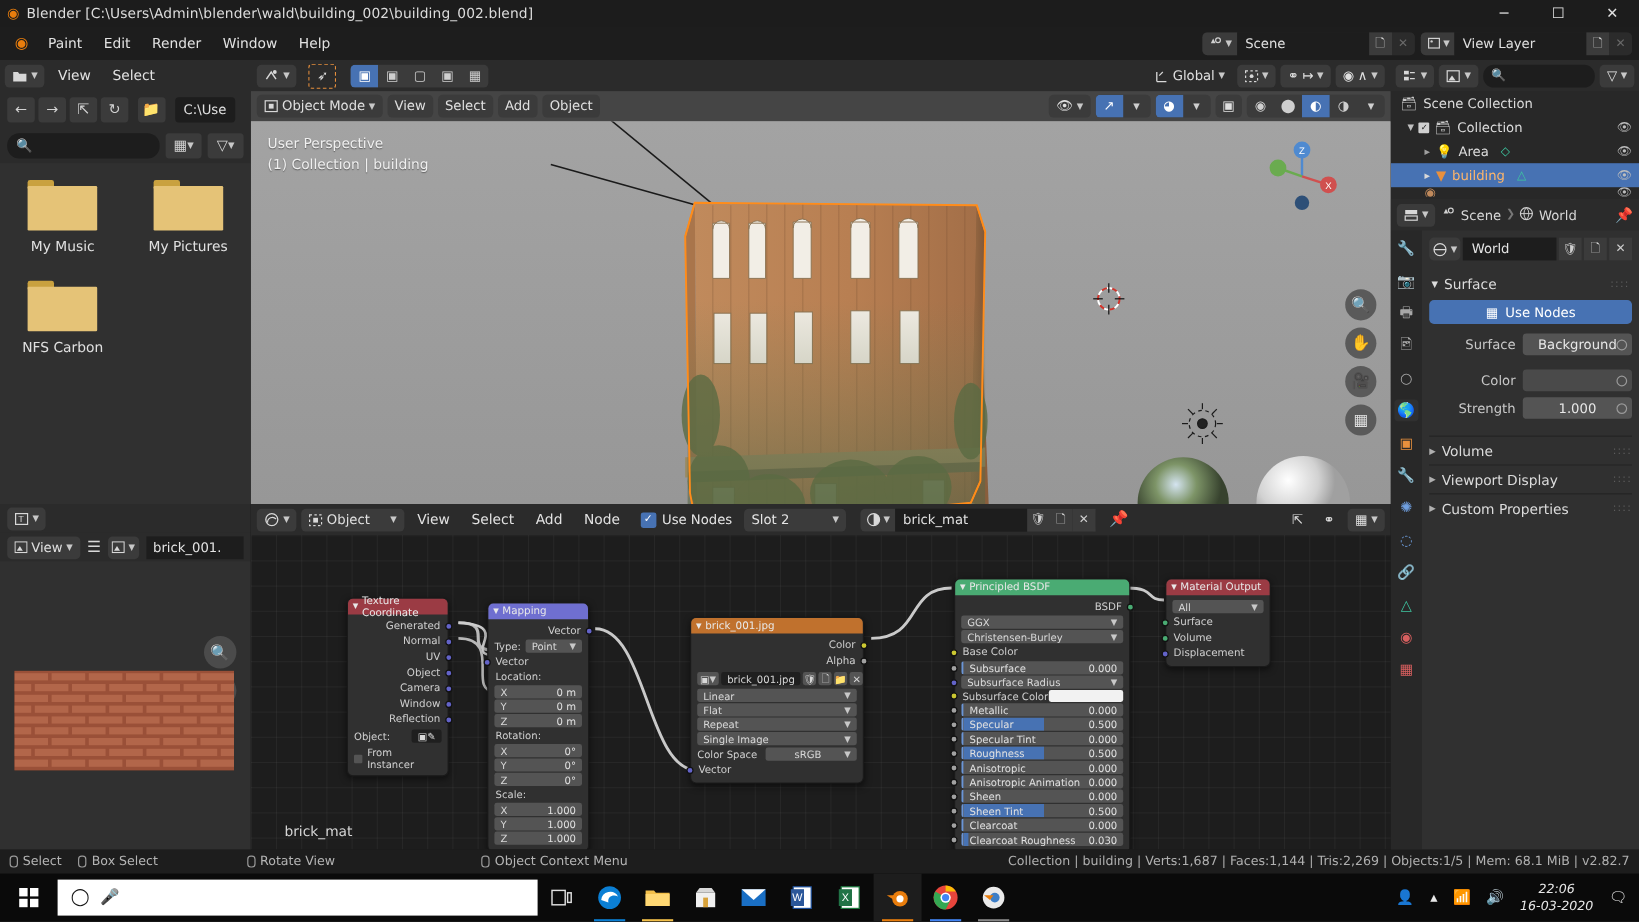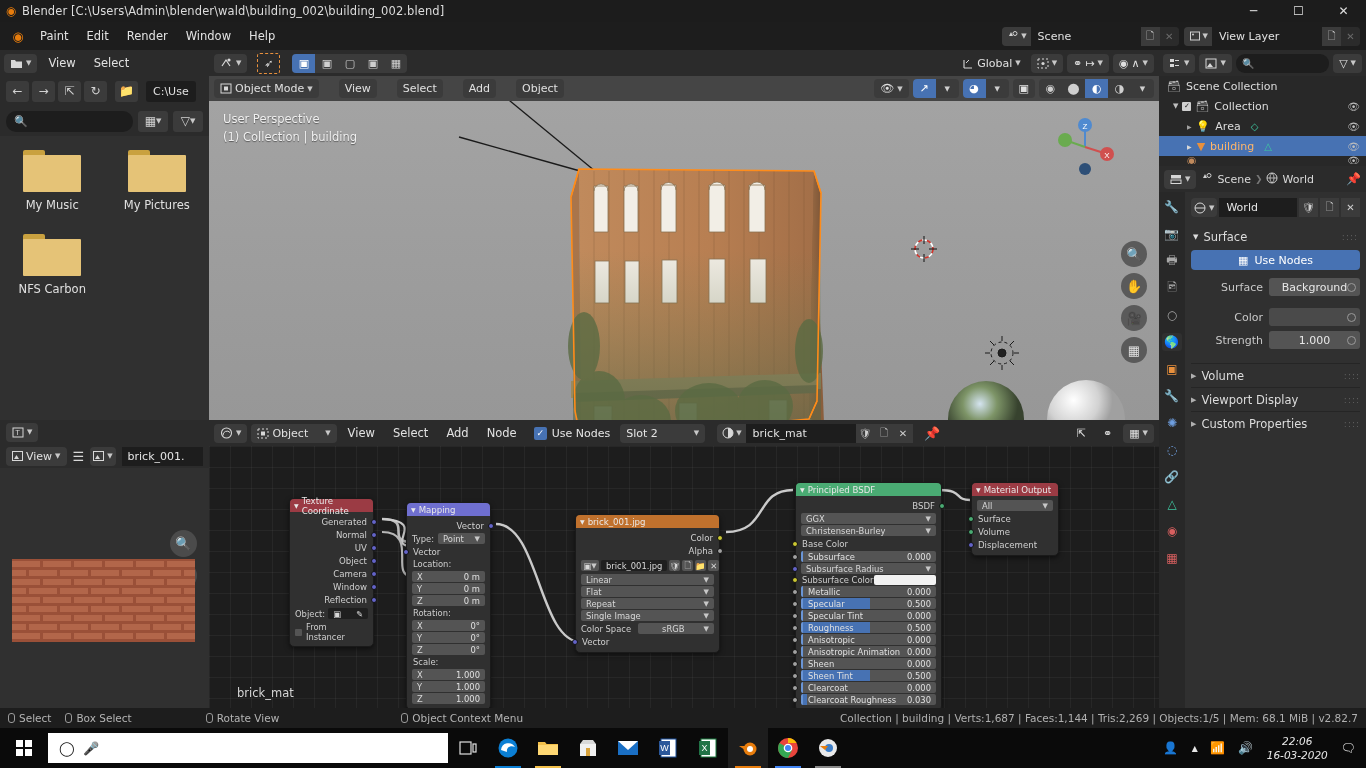--- a/index.html
+++ b/index.html
@@ -83,21 +83,21 @@
   .ie-canvas { position: relative; background: #303030; height: 240px; }
   .brickimg { position: absolute; left: 12px; top: 91px; width: 183px; height: 83px;
               background: #8a4a33; overflow: hidden; }
   .round-tool { position: absolute; right: 12px; width: 27px; height: 27px; border-radius: 50%;
                 background: #4b4b4b; display: flex; align-items: center; justify-content: center;
                 color: #ddd; font-size: 13px; }
 
   
   #viewport { left: 209px; top: 50px; width: 950px; height: 370px; background: #393939; }
   .vp-hdr { height: 26px; background: #2b2b2b; display: flex; align-items: center; gap: 4px; padding: 0 5px; }
-  .vp-hdr2 { height: 25px; background: #454545; display: flex; align-items: center; gap: 20px; padding: 0 5px; }
+  .vp-hdr2 { height: 25px; background: #454545; display: flex; align-items: center; gap: 4px; padding: 0 5px; }
   .sel-group { display: flex; background: #3b3b3b; border-radius: 4px; overflow: hidden; }
   .sel-group .sq { width: 23px; height: 19px; display: flex; align-items: center; justify-content: center;
                    color: #cfcfcf; font-size: 11px; }
   .sel-group .sq.on { background: #4772b3; color: #fff; }
   .tweak-btn { width: 23px; height: 21px; border: 1.5px dashed #e8903d; border-radius: 3px;
                display: flex; align-items: center; justify-content: center; color: #ddd; font-size: 11px; }
   .vp-canvas { position: relative; height: 406px;
                background: linear-gradient(#9c9c9c, #9c9c9c); overflow: hidden; padding-left: 44px; }
   .vp-text { position: absolute; left: 14px; font-size: 11.5px; color: #f0f0f0; text-shadow: 0 1px 1px rgba(0,0,0,.45); }
   .gizmo { position: absolute; right: 40px; top: 12px; width: 68px; height: 68px; }
@@ -755,21 +755,21 @@
               <span class="sock r" style="background:#6363c8"></span>
             </div>
           <div class="nrow right">
               <span>Window</span>
               <span class="sock r" style="background:#6363c8"></span>
             </div>
           <div class="nrow right">
               <span>Reflection</span>
               <span class="sock r" style="background:#6363c8"></span>
             </div>
-          <div style="display:flex;align-items:center;gap:3px;padding:2px 5px 0 5px">
+          <div style="display:flex;align-items:center;gap:18px;padding:2px 5px 0 5px">
             <span style="font-size:8.4px;color:#cfcfcf">Object:</span>
             <div class="nfield dark" style="flex:1;margin:0">
               <span>▣</span>
                 <span>✎</span>
             </div>
           </div>
           <div style="display:flex;align-items:center;gap:4px;padding:3px 5px 0 5px">
             <span style="width:7px;height:7px;background:#545454;border-radius:1px;display:inline-block"></span>
             <span style="font-size:8.4px;color:#cfcfcf">From Instancer</span>
           </div>

